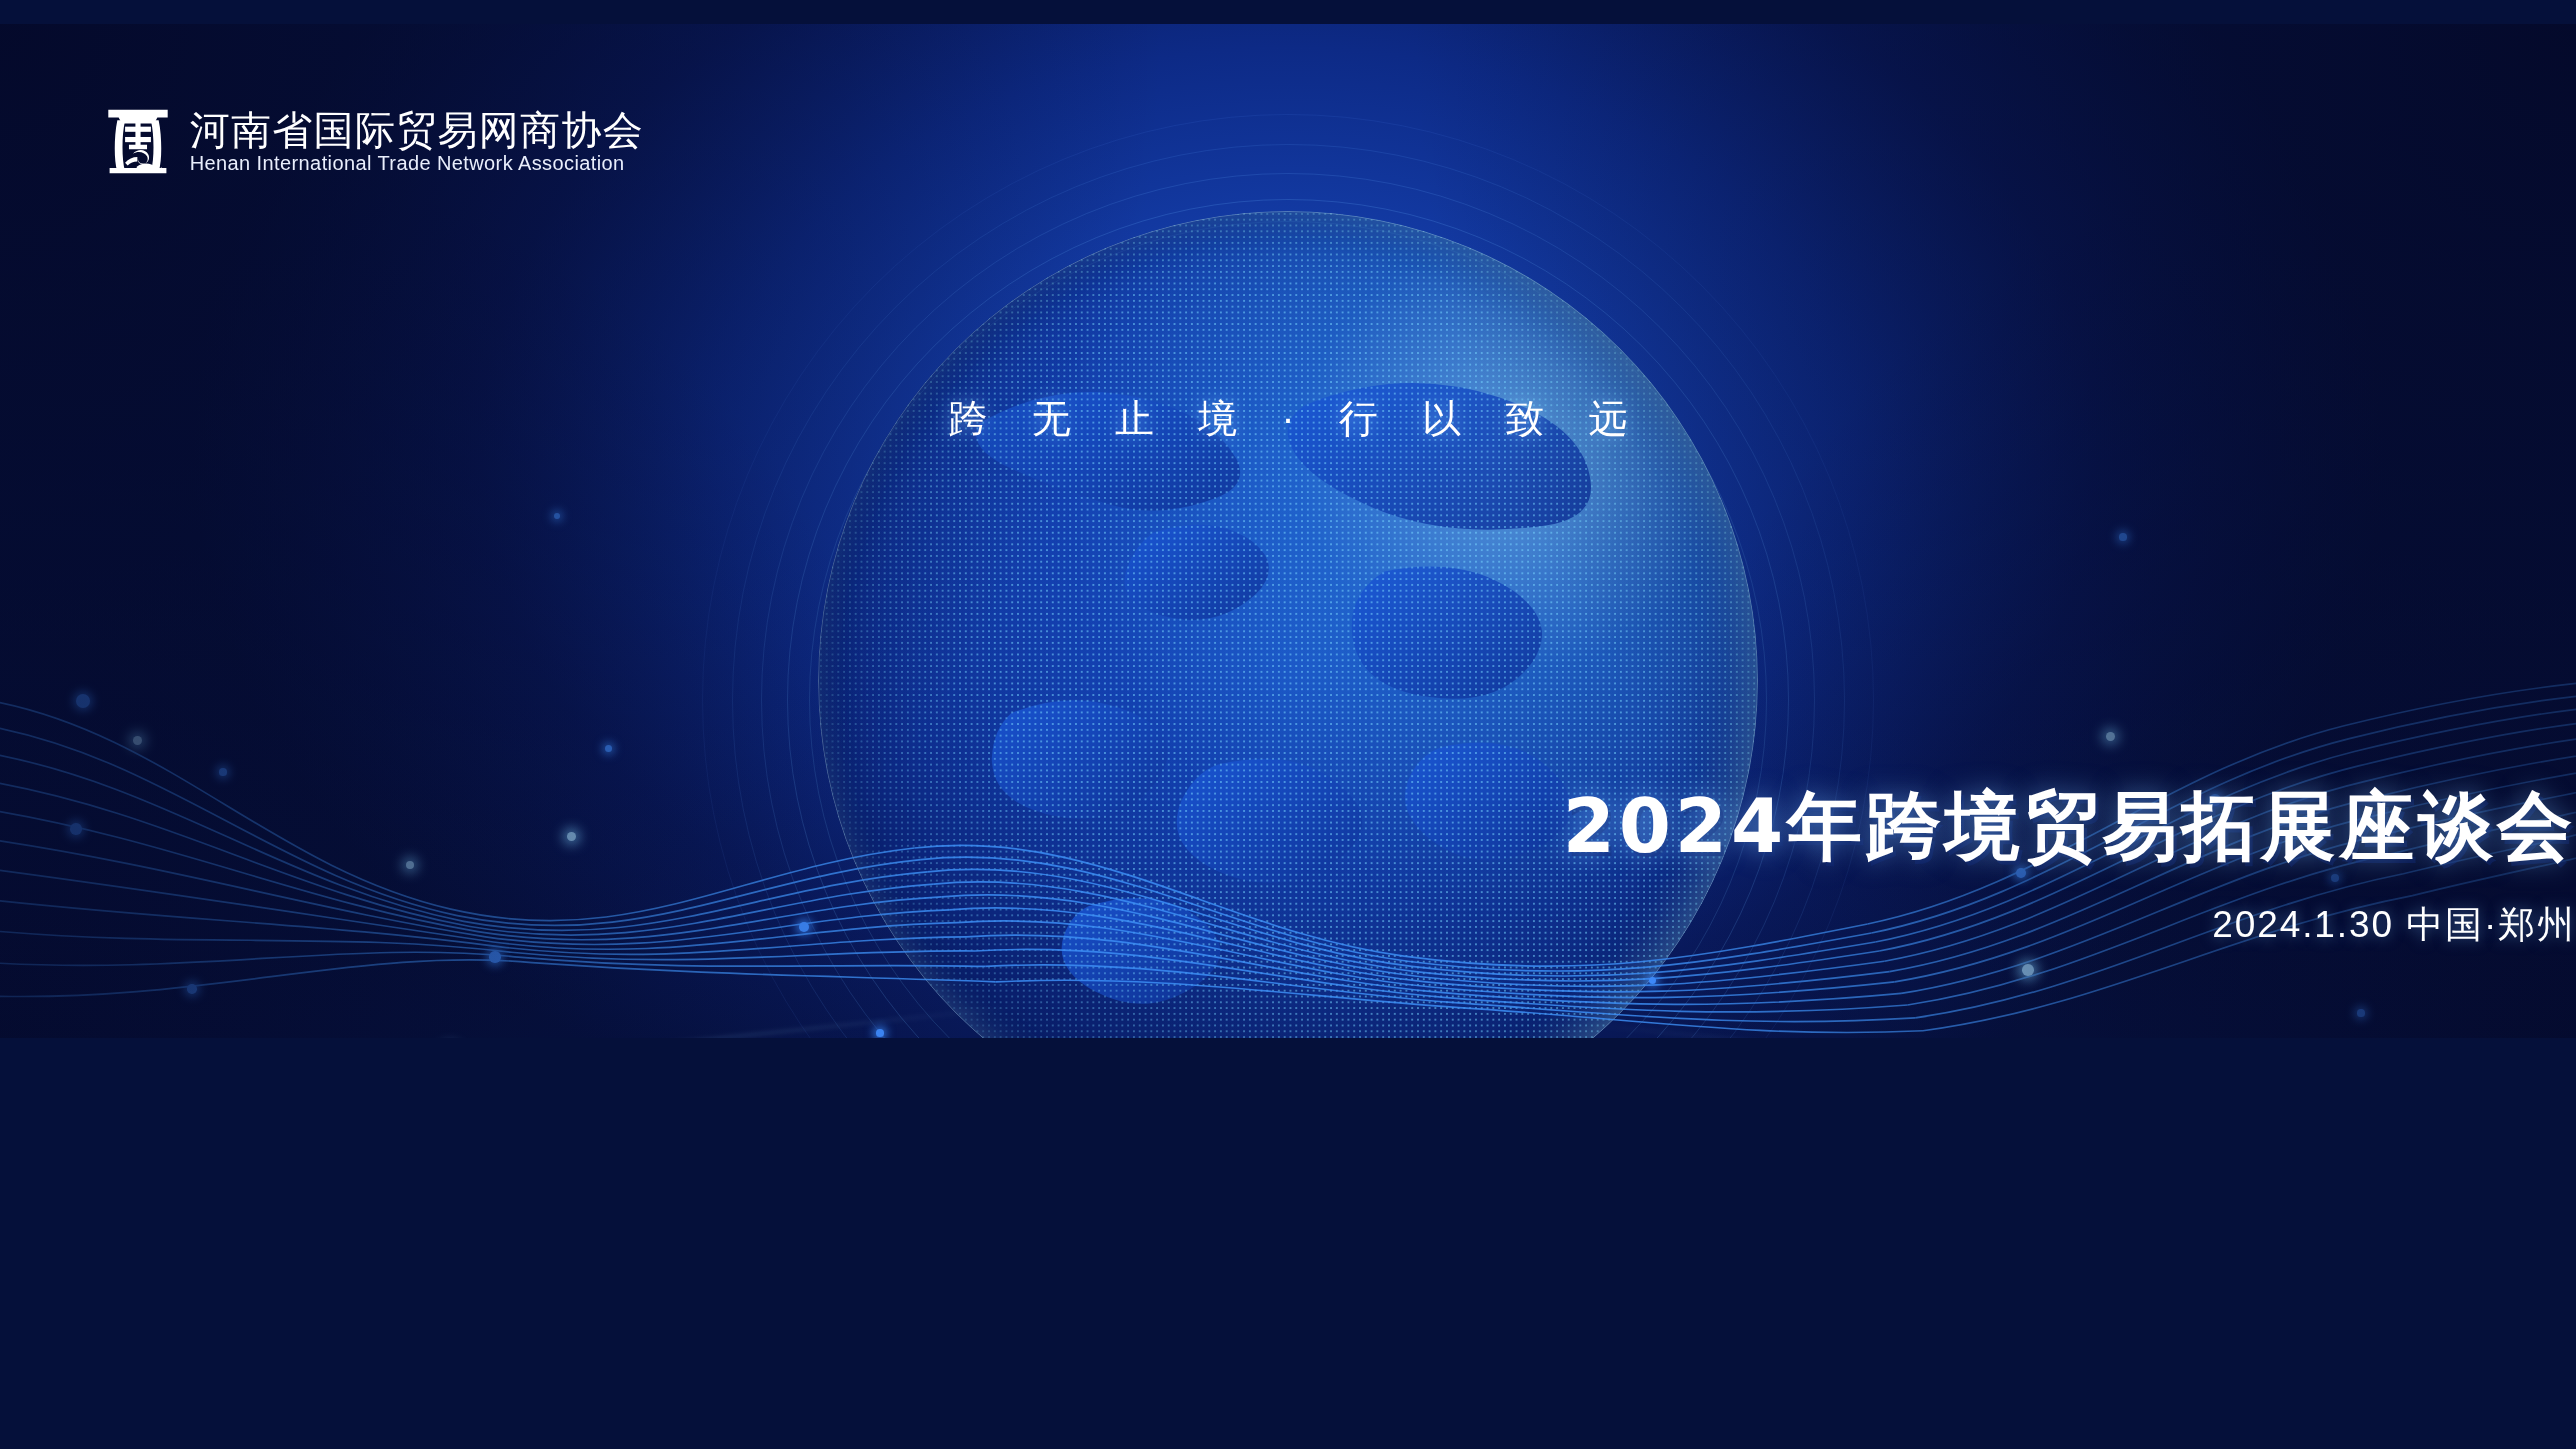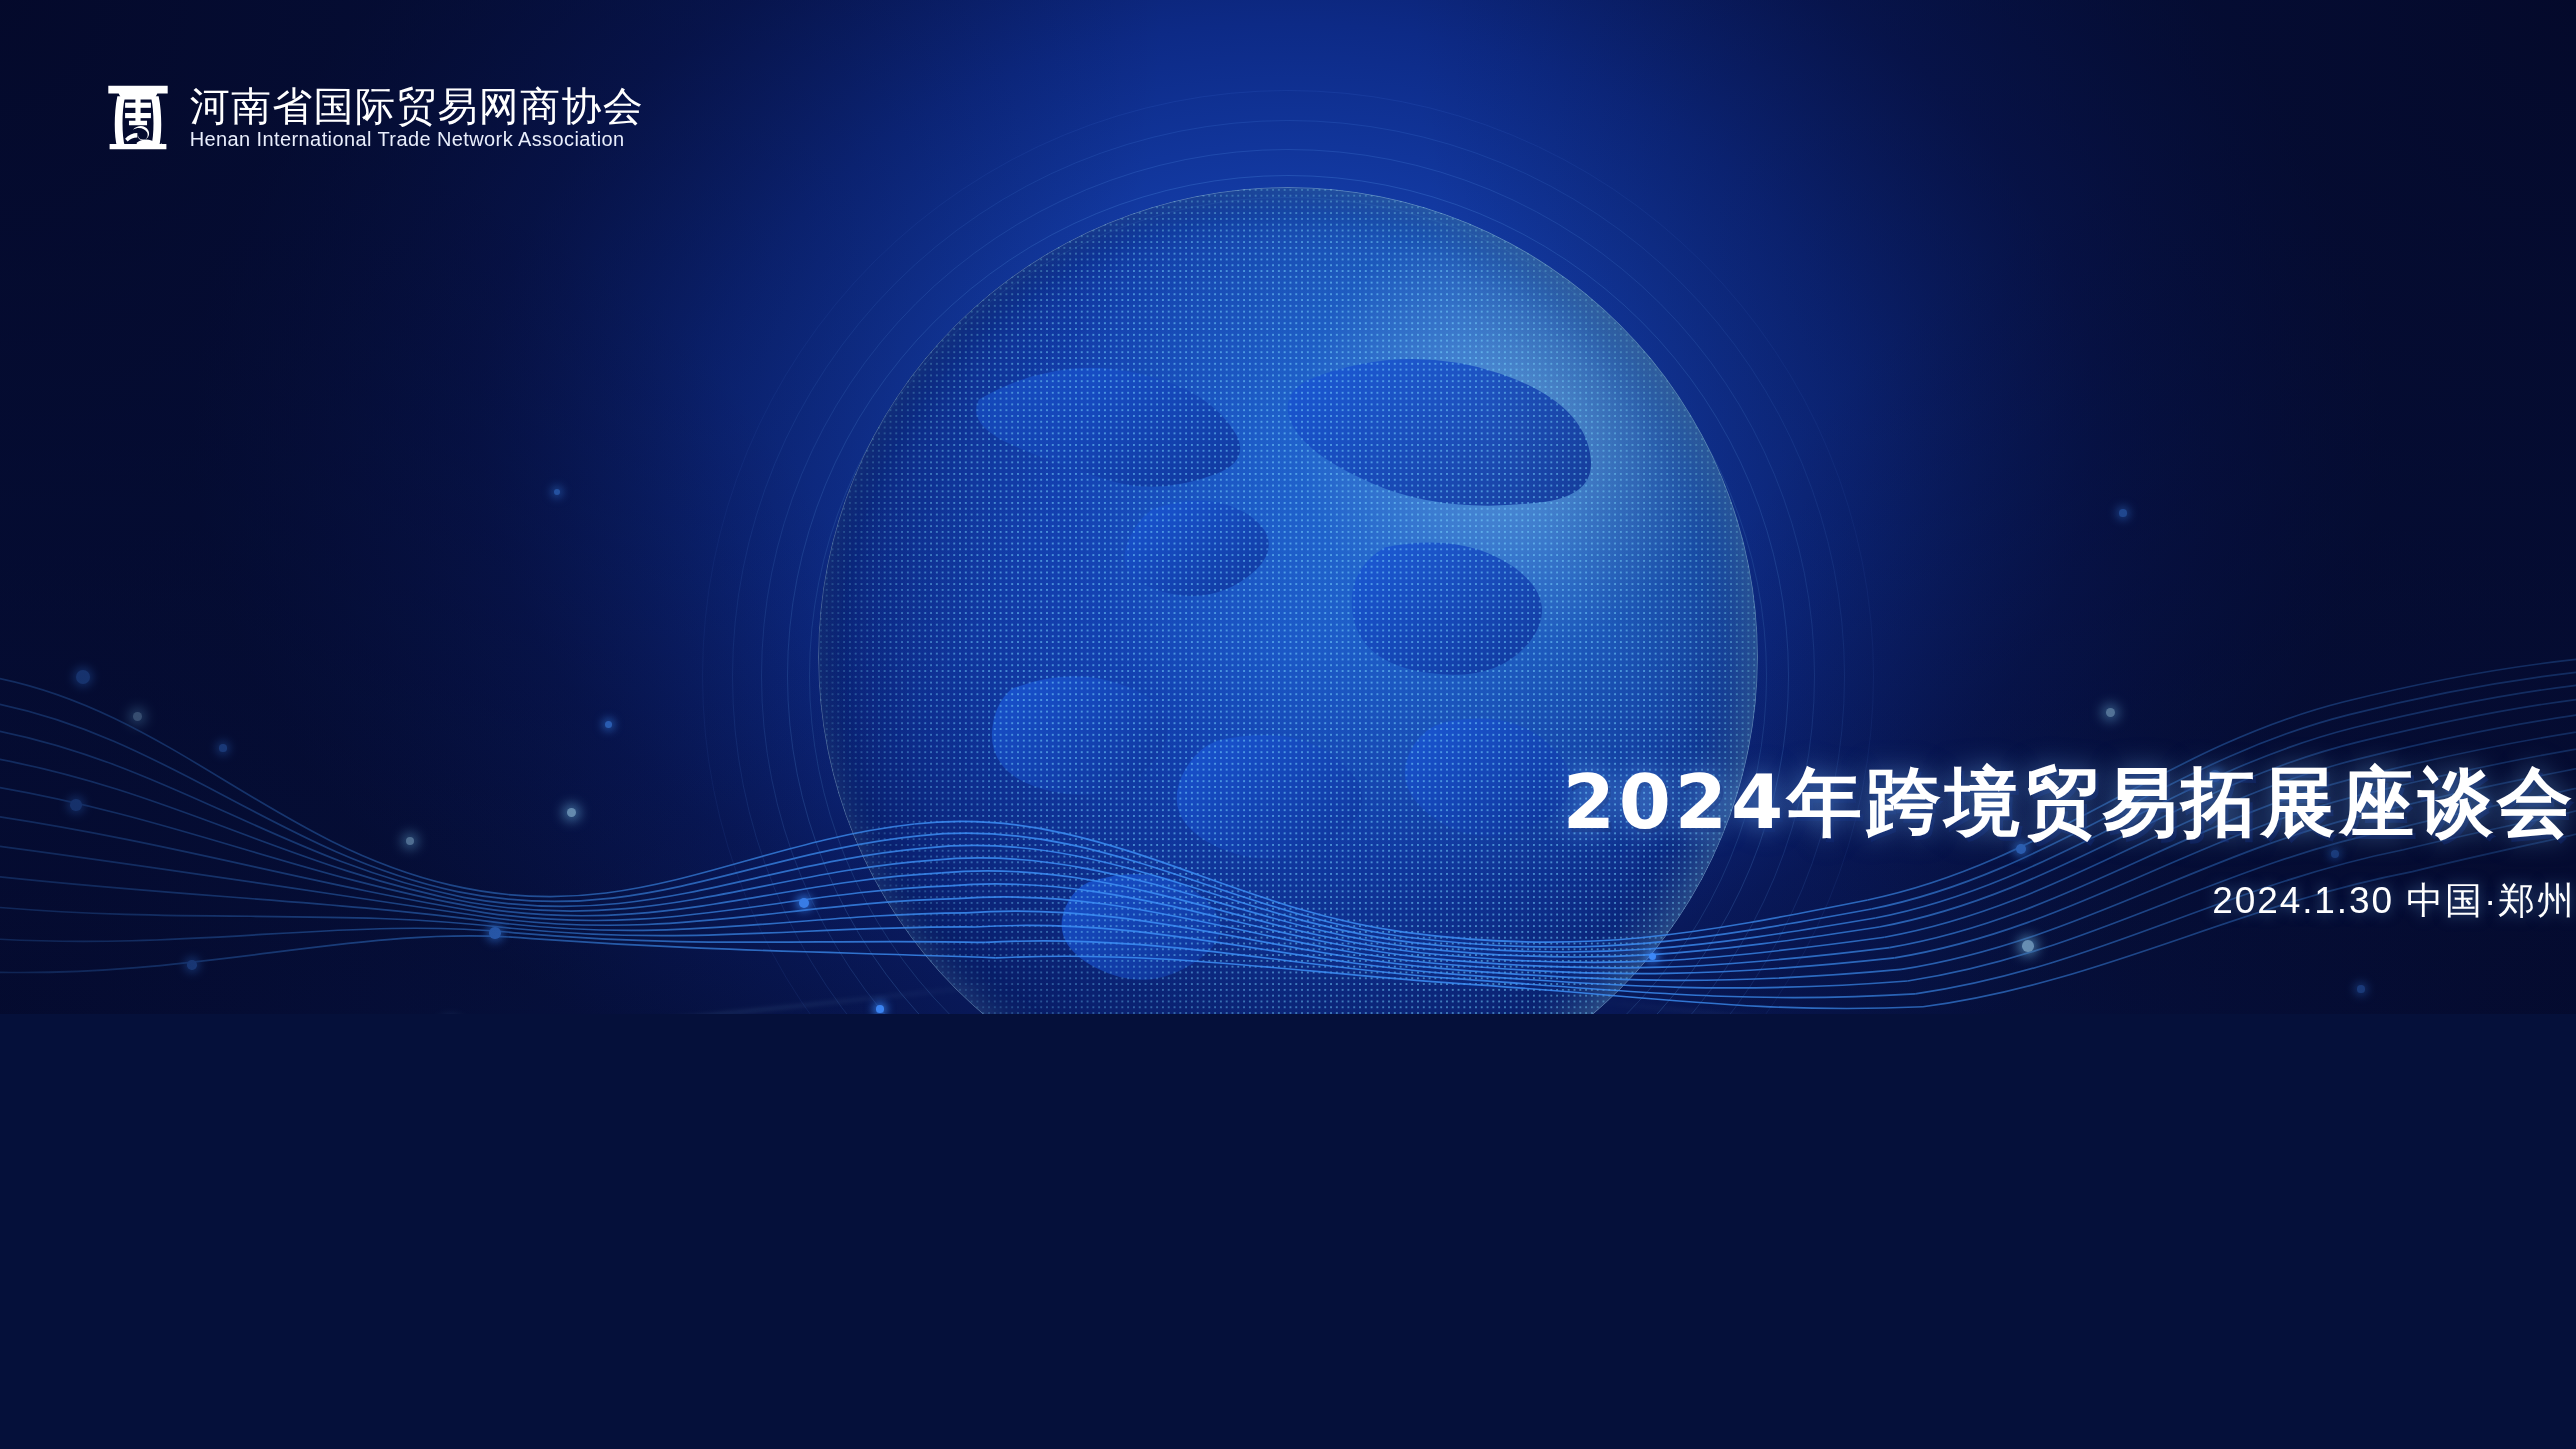--- a/index.html
+++ b/index.html
@@ -3,20 +3,21 @@
 <meta charset="utf-8">
 <style>
   html,body{margin:0;padding:0;background:#05103a;}
   *{box-sizing:border-box;}
   #stage{
     position:relative;width:2576px;height:1014px;overflow:hidden;
     font-family:"Liberation Sans","DejaVu Sans",sans-serif;
     background:
       radial-gradient(ellipse 1095px 773px at 50% 42%, #1544b8 0%, #133ba5 28%, #0d2a86 52%, #091a5e 74%, #061242 100%),
       linear-gradient(160deg,#0a1450 0%,#0c1c63 40%,#081447 100%);
+    margin-top: 24px;
   }
   
   .vig{position:absolute;inset:0;pointer-events:none;
     background:
       radial-gradient(circle at 0% 0%,   rgba(4,9,42,.95) 0%, rgba(4,9,42,0) 42%),
       radial-gradient(circle at 100% 0%, rgba(4,9,42,.95) 0%, rgba(4,9,42,0) 42%),
       radial-gradient(circle at 0% 100%, rgba(4,9,42,.75) 0%, rgba(4,9,42,0) 35%),
       radial-gradient(circle at 100% 100%,rgba(4,9,42,.75) 0%, rgba(4,9,42,0) 35%);
   }
   
@@ -343,19 +344,20 @@
         <path d="M52 94 c10 -7 22 -6 30 1 c3 3 7 2 9 -1 c-1 6 -7 8 -12 5 c-7 -4 -17 -4 -27 3 z"></path>
         <path d="M34 88 c5 -6 12 -9 19 -9 v7 c-6 0 -11 2 -15 6 z"></path>
       </g>
     </svg>
     <div class="logo-text">
       <div class="logo-cn">河南省国际贸易网商协会</div>
       <div class="logo-en">Henan International Trade Network Association</div>
     </div>
   </div>
 
+  <div class="tagline">跨 无 止 境 · 行 以 致 远</div>
 
 
   <div class="subtitle">2024年跨境贸易拓展座谈会</div>
   <div class="meta">2024.1.30  中国·郑州</div>
 
 </div>
 
 
 </body></html>

